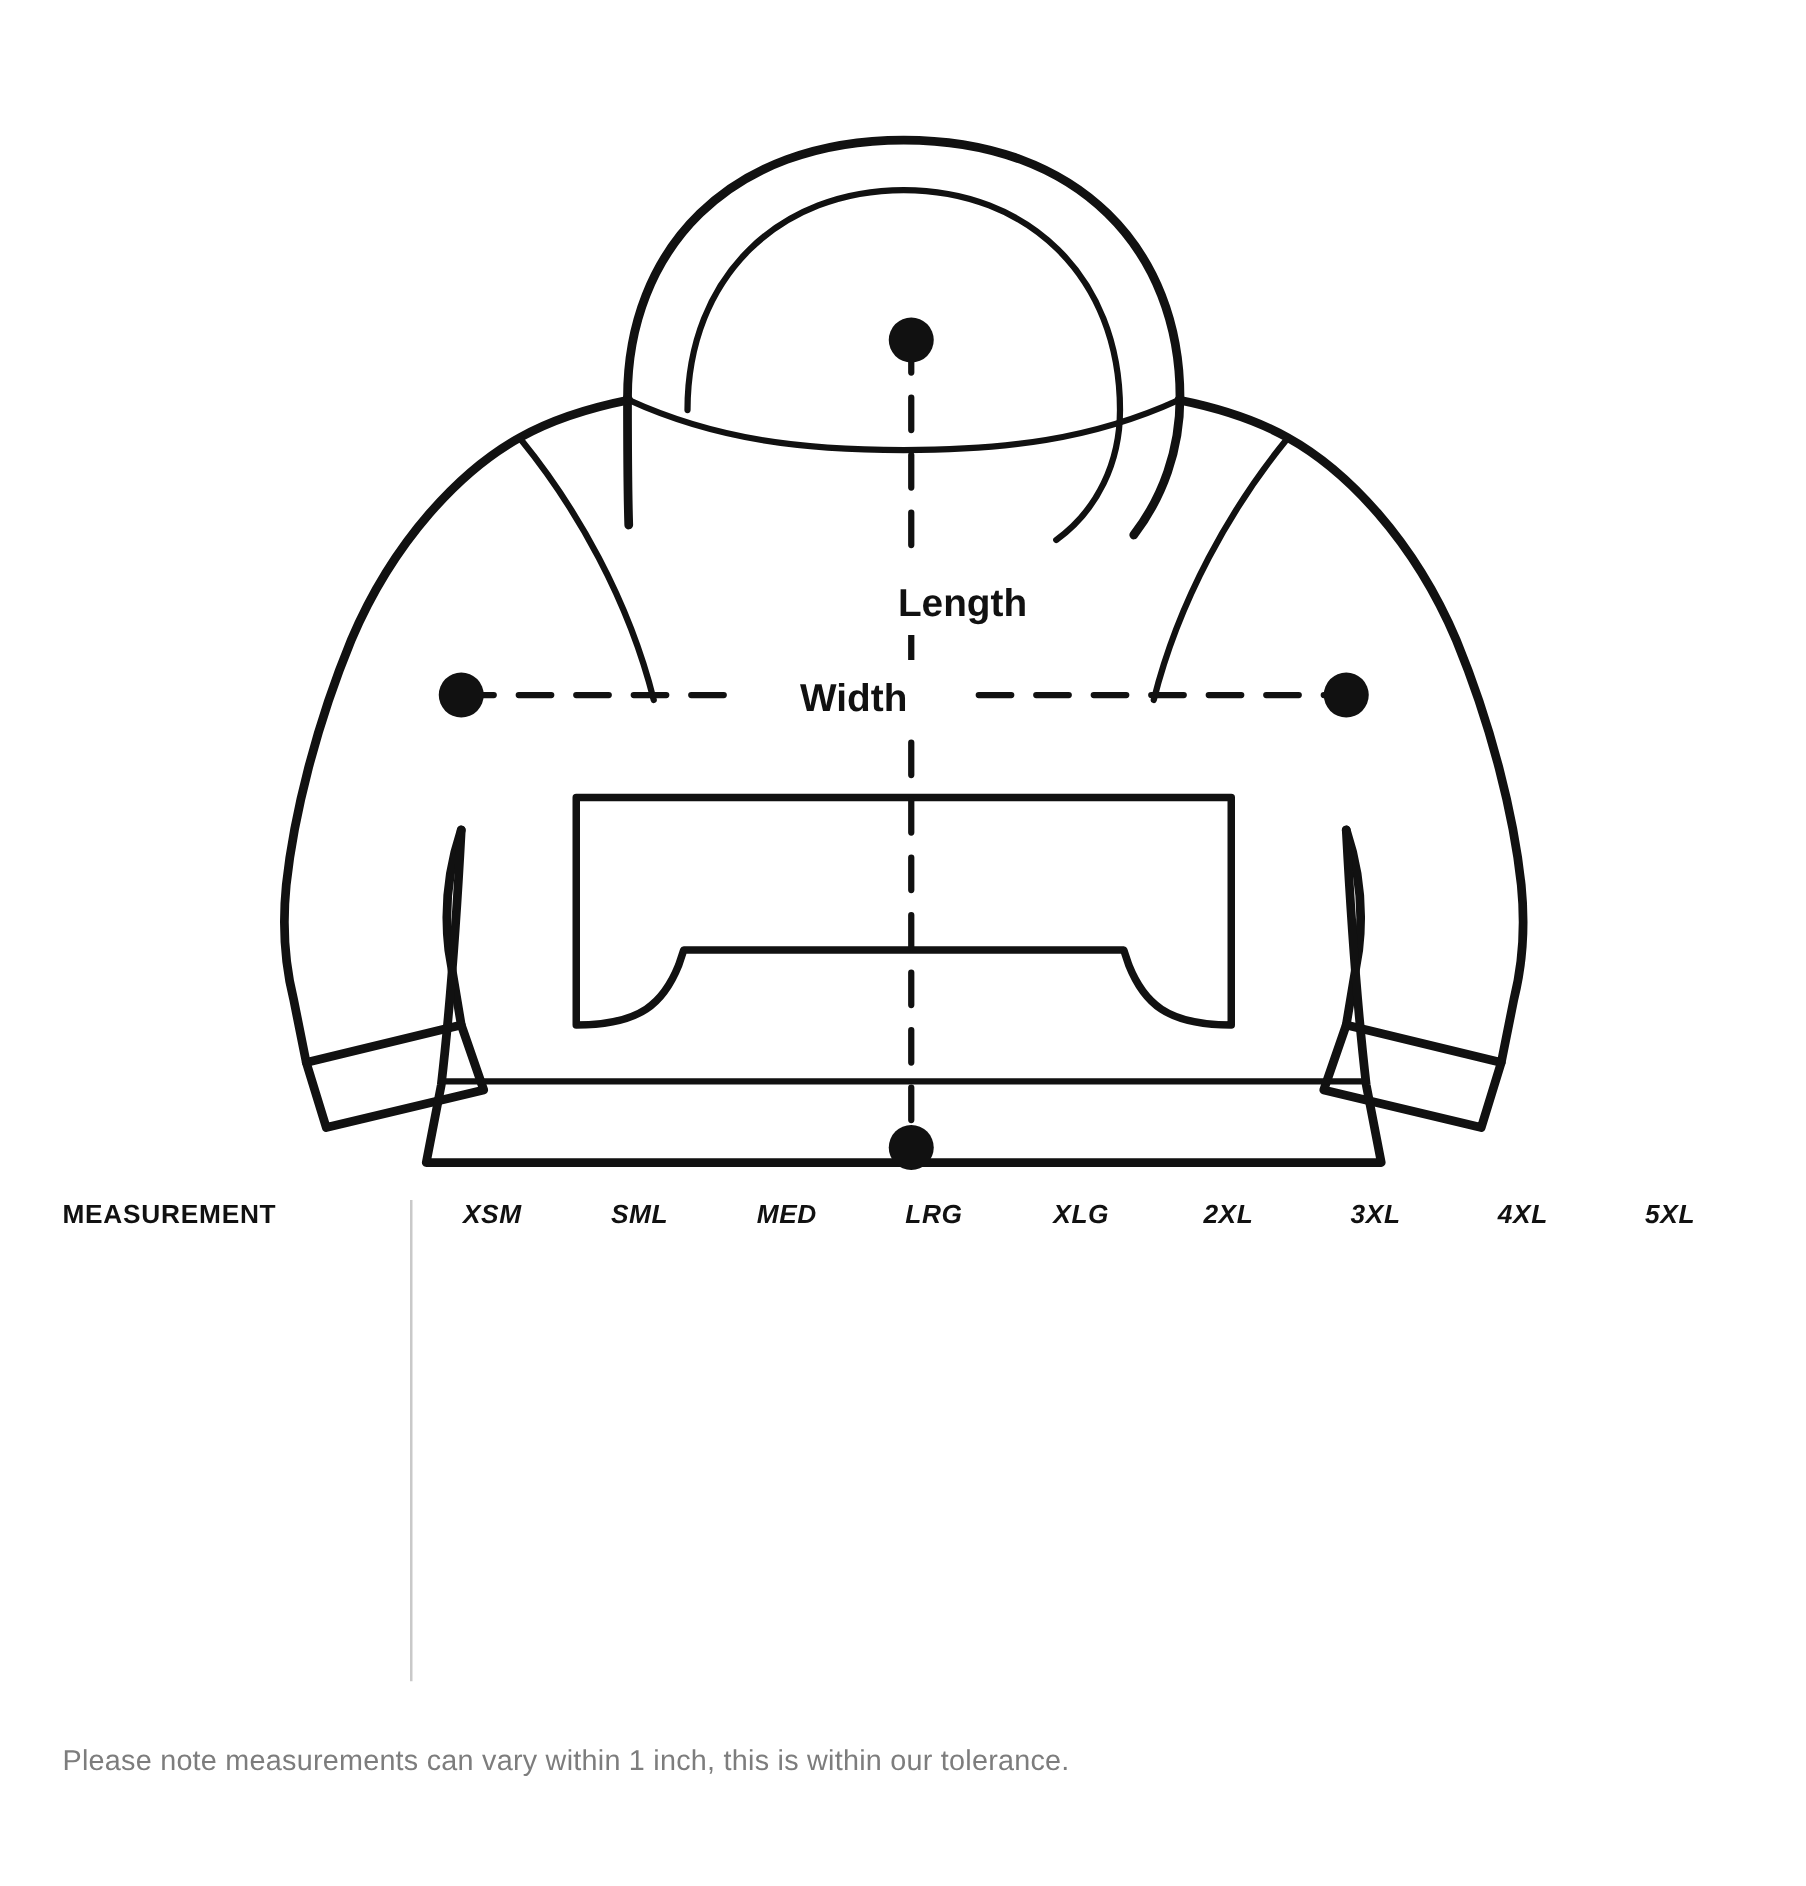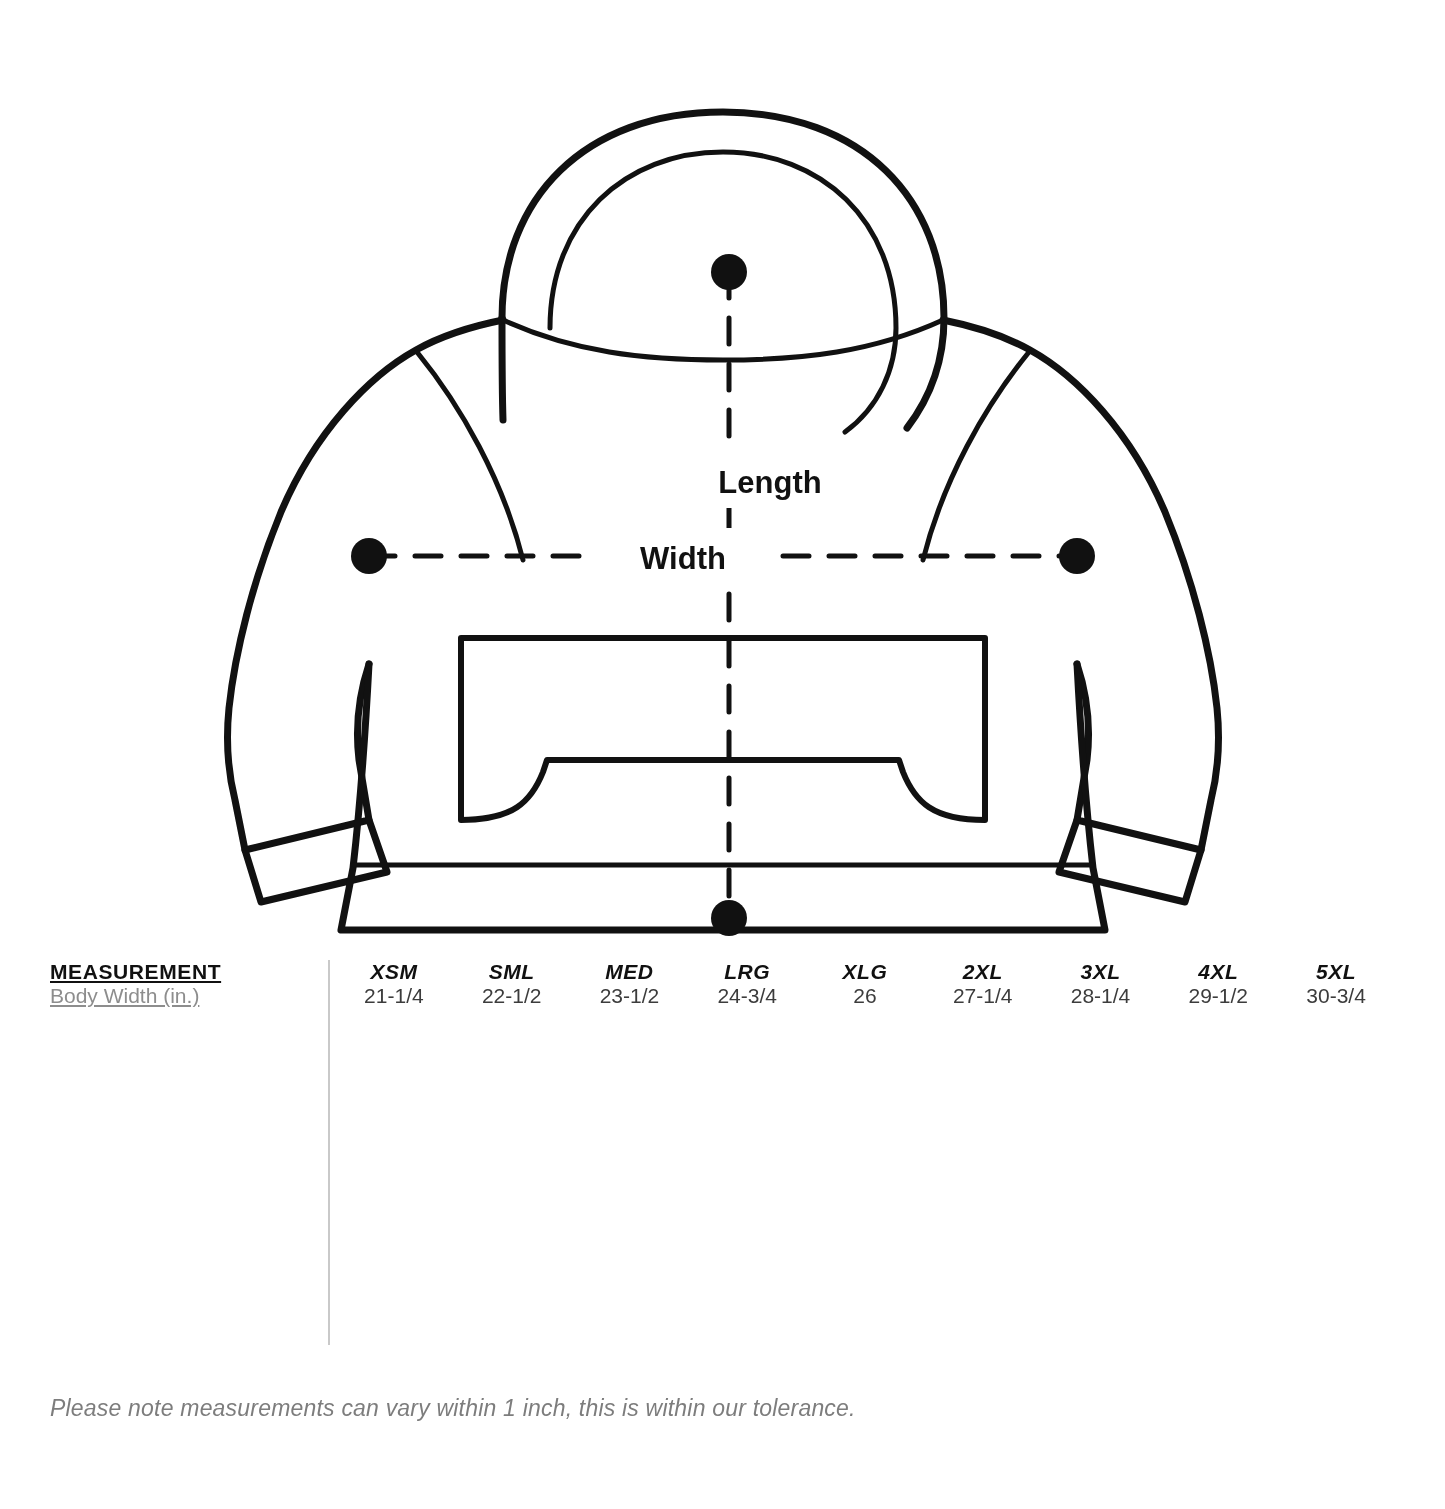--- a/index.html
+++ b/index.html
@@ -87,37 +87,35 @@
   td.cell-value {
     text-align: center;
     font-size: 21px;
     color: #3c3c3c;
     padding: 38px 0;
     vertical-align: middle;
   }
   
   th.head-measure, td.row-label {
     position: relative;
-    text-decoration: underline;
   }
   .vline {
     position: absolute;
     left: 328px;
     top: 960px;
     width: 2px;
     height: 385px;
     background: #c9c9c9;
   }
 
   .footnote {
     position: absolute;
     left: 50px;
     top: 1395px;
     font-size: 23px;
-    font-style: italic;
     color: #7d7d7d;
     letter-spacing: 0.2px;
   }
 </style>
 </head>
 <body>
 
 <div id="size-chart">
 
   <div class="illustration">
@@ -233,31 +231,19 @@
           <th class="head-size">MED</th>
           <th class="head-size">LRG</th>
           <th class="head-size">XLG</th>
           <th class="head-size">2XL</th>
           <th class="head-size">3XL</th>
           <th class="head-size">4XL</th>
           <th class="head-size">5XL</th>
         </tr>
       </thead>
       <tbody>
-        <tr>
-          <td class="row-label">Body Width (in.)</td>
-          <td class="cell-value">21-1/4</td>
-          <td class="cell-value">22-1/2</td>
-          <td class="cell-value">23-1/2</td>
-          <td class="cell-value">24-3/4</td>
-          <td class="cell-value">26</td>
-          <td class="cell-value">27-1/4</td>
-          <td class="cell-value">28-1/4</td>
-          <td class="cell-value">29-1/2</td>
-          <td class="cell-value">30-3/4</td>
-        </tr>
       </tbody>
     </table>
   </div>
 
   <div class="footnote">Please note measurements can vary within 1 inch, this is within our tolerance.</div>
 
 </div>
 
 </body></html>

